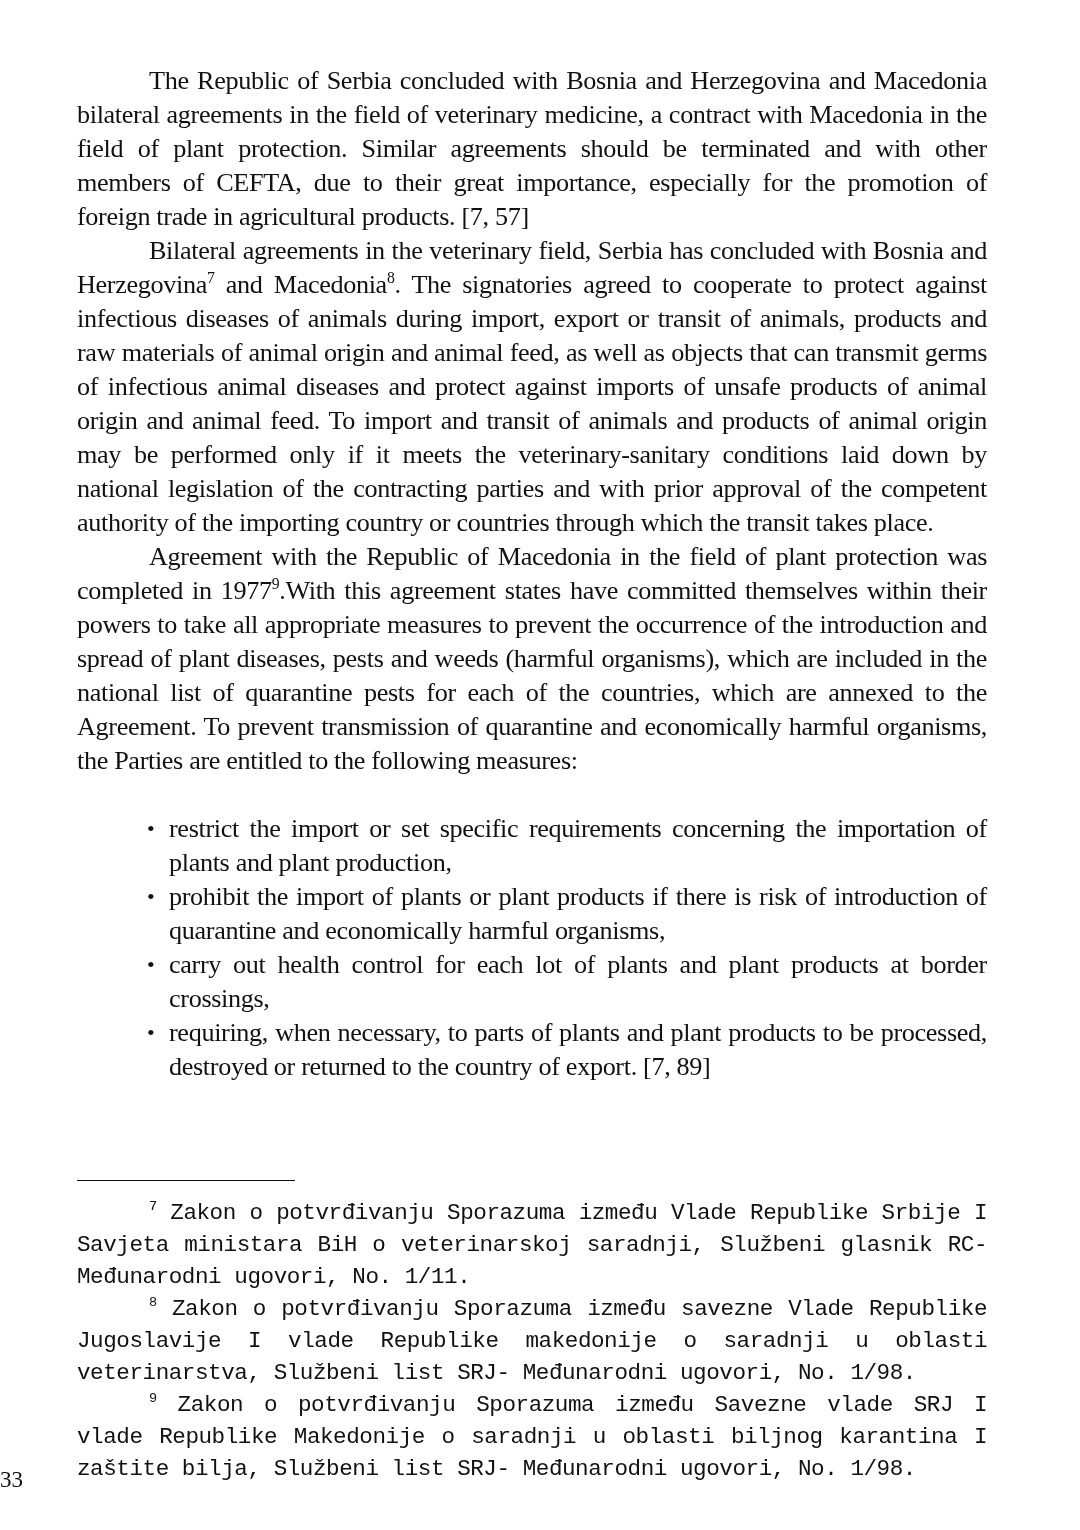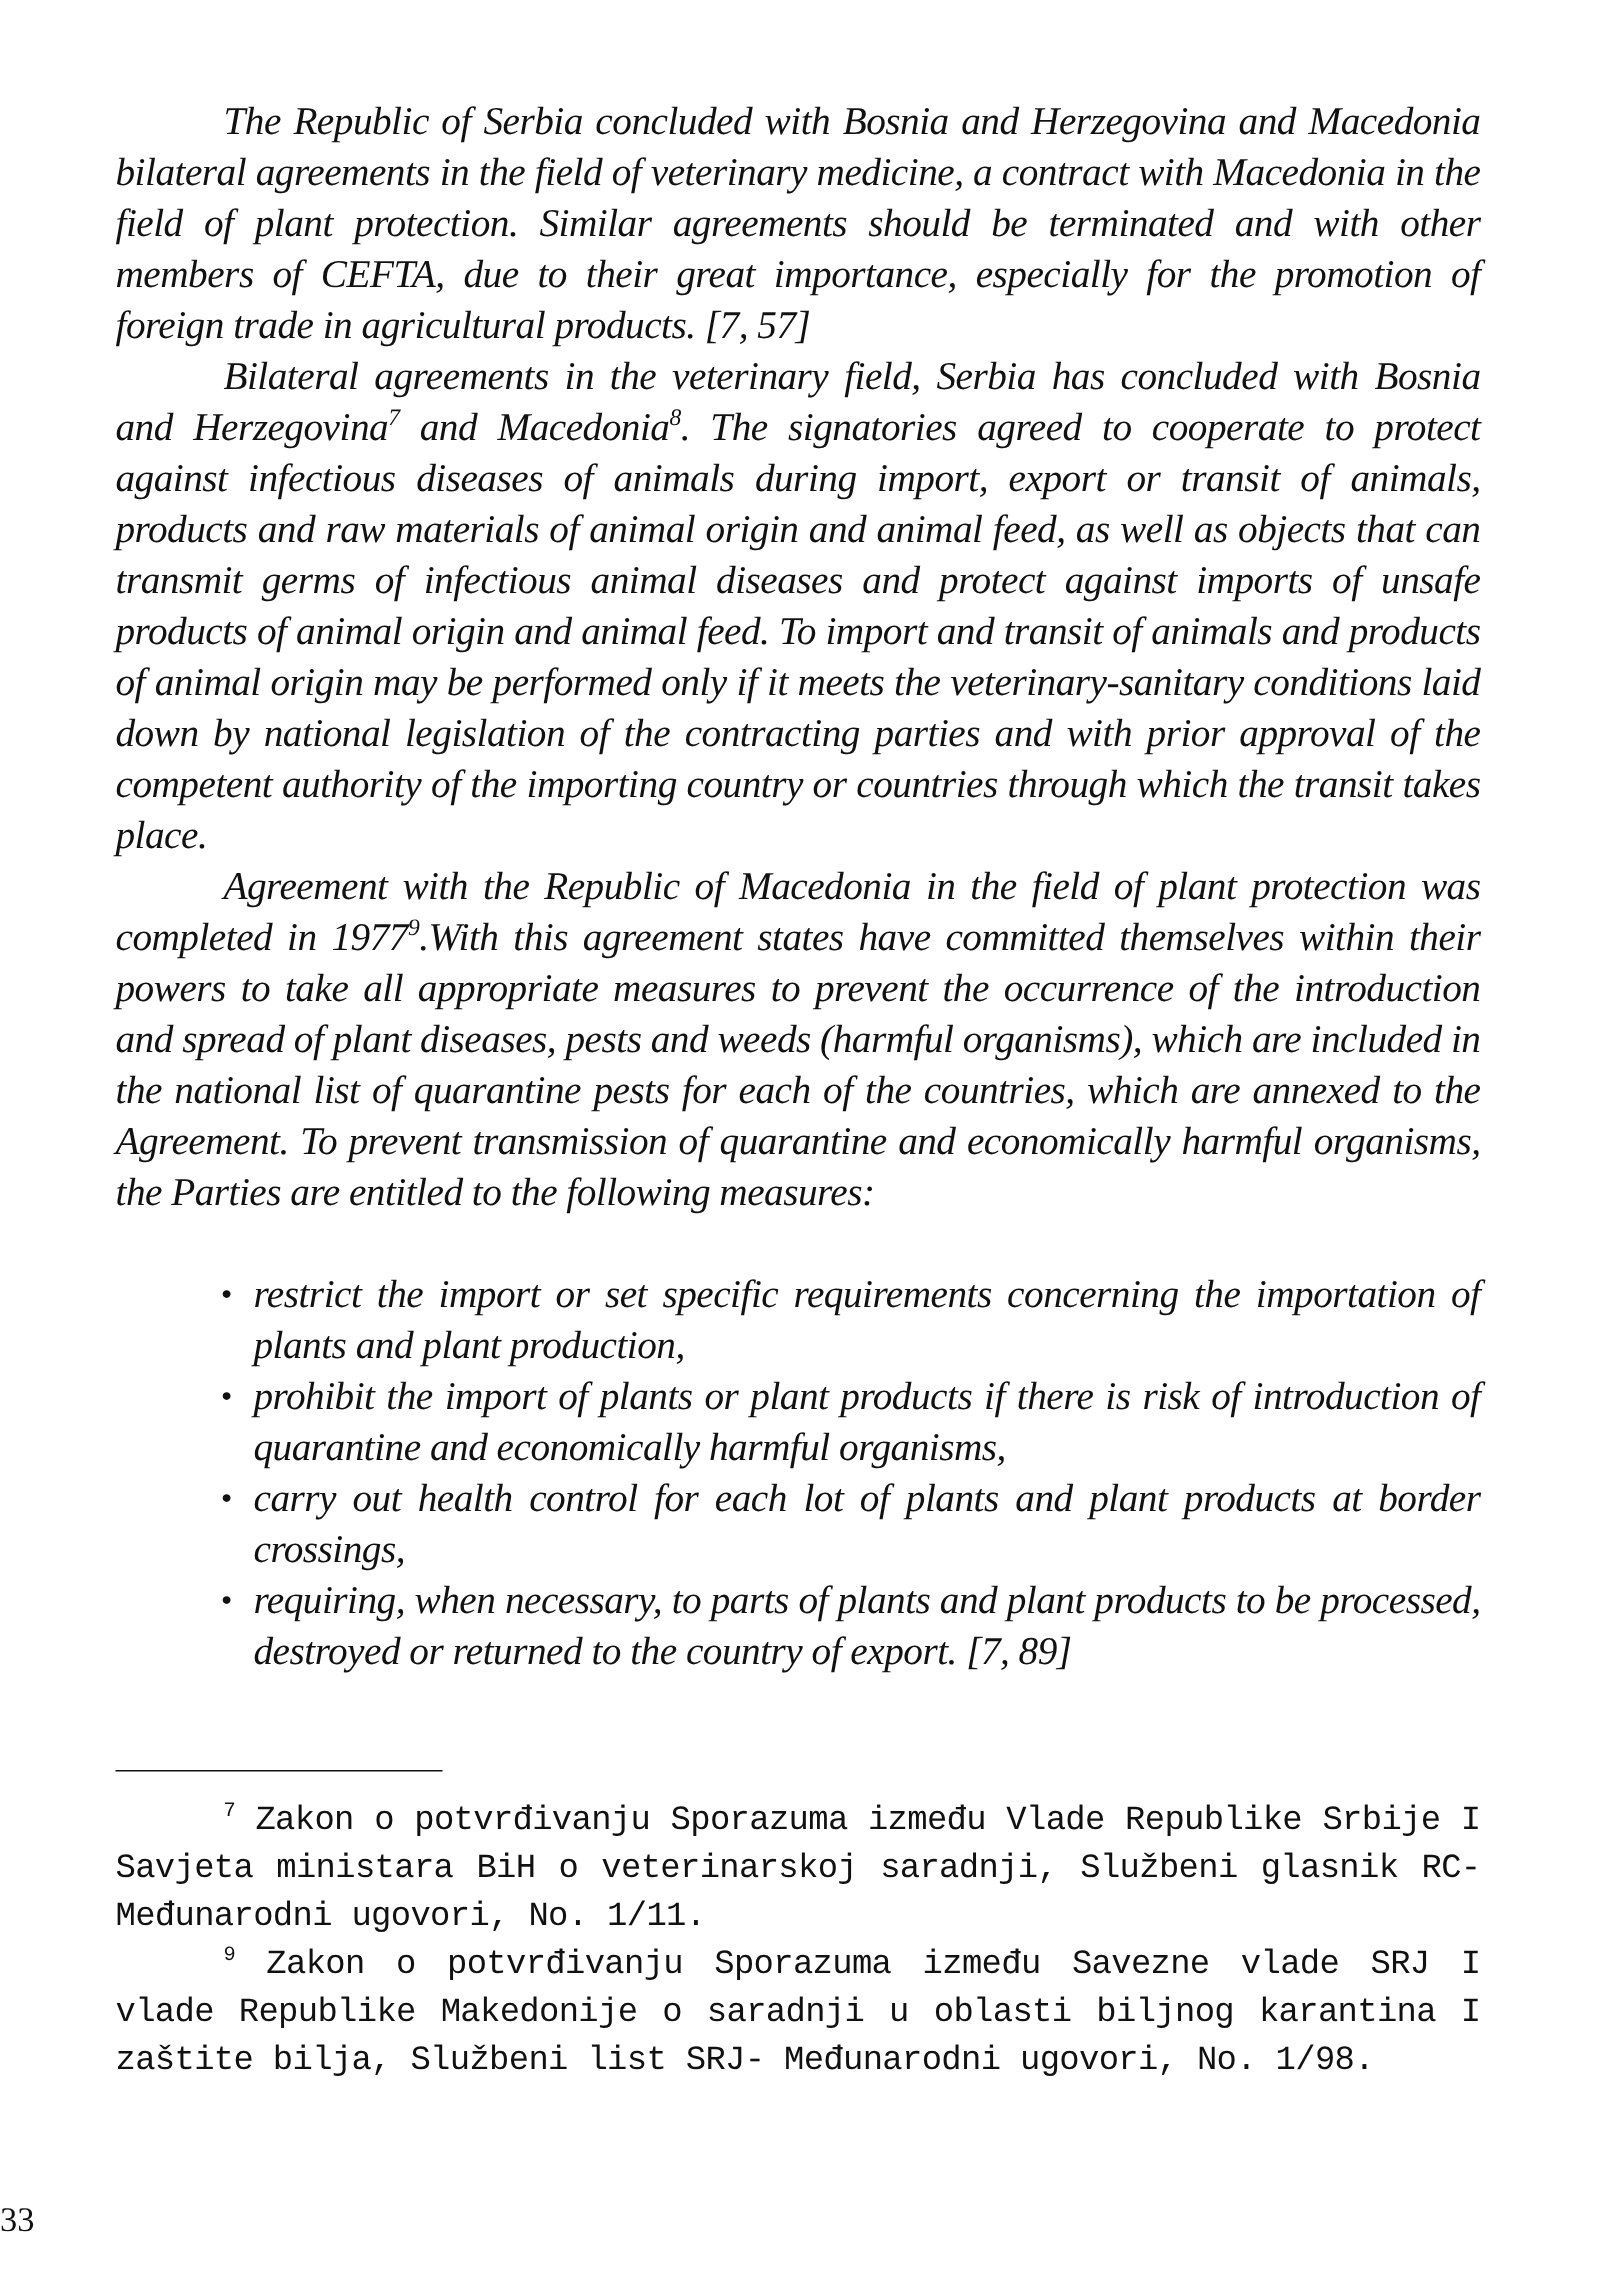--- a/index.html
+++ b/index.html
@@ -13,21 +13,20 @@
       position: relative;
       overflow: hidden;
       font-family: "Liberation Serif", serif;
       color: #111111;
     }
     .page {
       position: absolute;
       left: 77px;
       top: 64px;
       width: 910px;
-      font-style: italic;
     }
     .para {
       font-size: 26.2px;
       line-height: 34px;
       text-align: justify;
       text-indent: 72px;
       margin: 0;
       letter-spacing: -0.35px;
     }
     .para sup, .fn sup {
@@ -121,17 +120,20 @@
   </ul>
 </div>
 
 <div class="fn-rule"></div>
 
 <div class="footnotes">
   <p class="fn">
     <sup>7</sup><span> Zakon o potvrđivanju Sporazuma između Vlade Republike Srbije I Savjeta ministara BiH o veterinarskoj saradnji, Službeni glasnik RC- Međunarodni ugovori, No. 1/11.</span>
   </p>
   <p class="fn">
+    <sup>8</sup><span> Zakon o potvrđivanju Sporazuma između savezne Vlade Republike Jugoslavije I vlade Republike makedonije o saradnji u oblasti veterinarstva, Službeni list SRJ- Međunarodni ugovori, No. 1/98.</span>
+  </p>
+  <p class="fn">
     <sup>9</sup><span> Zakon o potvrđivanju Sporazuma između Savezne vlade SRJ I vlade Republike Makedonije o saradnji u oblasti biljnog karantina I zaštite bilja, Službeni list SRJ- Međunarodni ugovori, No. 1/98.</span>
   </p>
 </div>
 
 <div class="page-number">33</div>
 
 </body></html>

